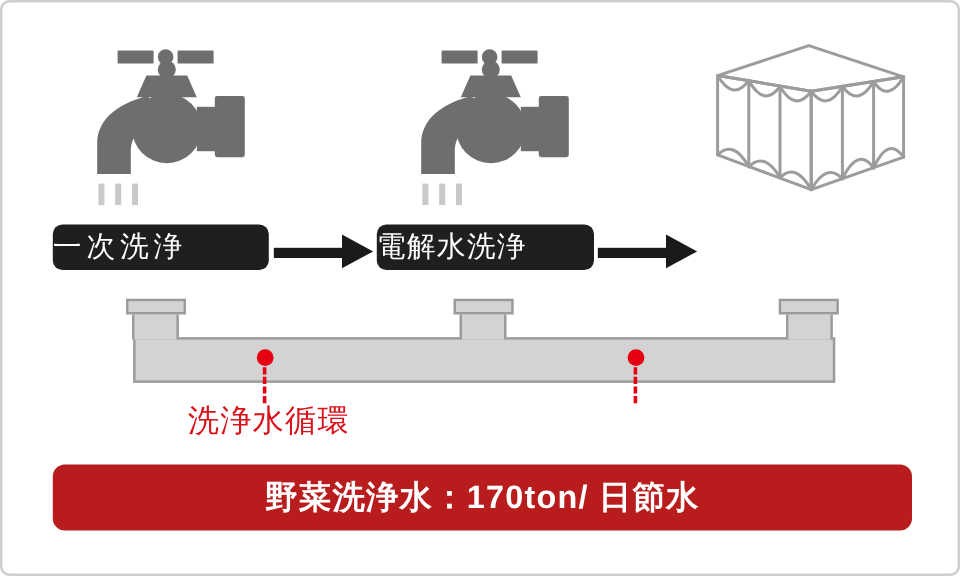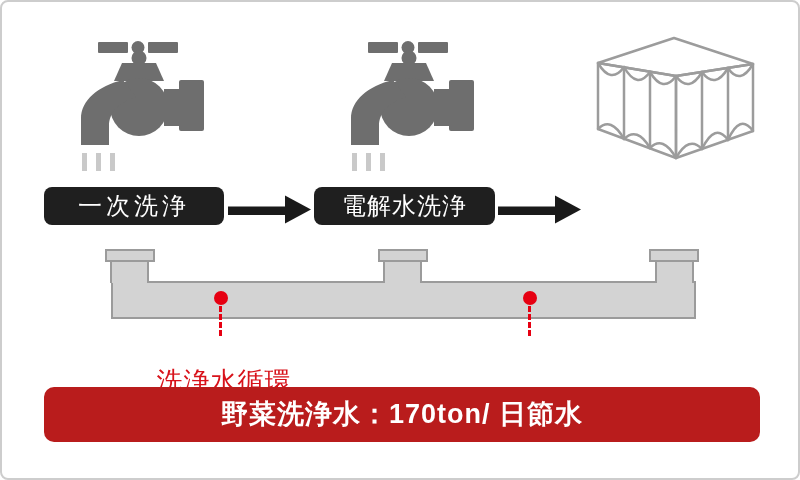--- a/index.html
+++ b/index.html
@@ -6,21 +6,21 @@
   .card{
     position:relative; width:800px; height:480px; box-sizing:border-box;
     background:#fff; border:2px solid #cdcdcd; border-radius:8px;
     overflow:hidden; font-family:"Liberation Sans","DejaVu Sans",sans-serif;
   }
   .abs{position:absolute;}
   
   .stage-label{
     position:absolute; top:185px; height:38px; line-height:38px;
     background:#1f1f1f; color:#fff; border-radius:8px;
-    text-align:center; font-size:24px; font-weight:500; letter-spacing:2px;
+    text-align:left; font-size:24px; font-weight:500; letter-spacing:2px;
     white-space:nowrap;
   }
   .lbl-1{left:42px;  width:180px; letter-spacing:4px;}
   .lbl-2{left:312px; width:181px; letter-spacing:1px;}
   .lbl-3{left:582px; width:181px; letter-spacing:1px;}
   .flow-arrow{position:absolute; top:193px;}
   .arr-1{left:226px;} .arr-2{left:496px;}
   
   .pipe-bar{
     position:absolute; left:109px; top:279px; width:585px; height:38px;
@@ -46,21 +46,21 @@
     position:absolute; top:304px; height:30px; width:0;
     border-left:3px dashed #e60012;
   }
   .ld-1{left:217px;} .ld-2{left:526px;}
   
   .annot{
     position:absolute; top:331px; transform:translateX(-50%);
     color:#d8121a; font-size:26px; font-weight:500; white-space:nowrap;
     letter-spacing:1px;
   }
-  .an-1{left:222px;margin-top:31px;} .an-2{left:528px;}
+  .an-1{left:222px;} .an-2{left:528px;}
   
   .banner{
     position:absolute; left:42px; top:385px; width:716px; height:55px;
     background:#b91c1c; border-radius:10px; color:#fff;
     text-align:center; line-height:55px; font-size:27px; font-weight:700;
     letter-spacing:1px; white-space:nowrap;
   }
 </style>
 </head>
 <body>

